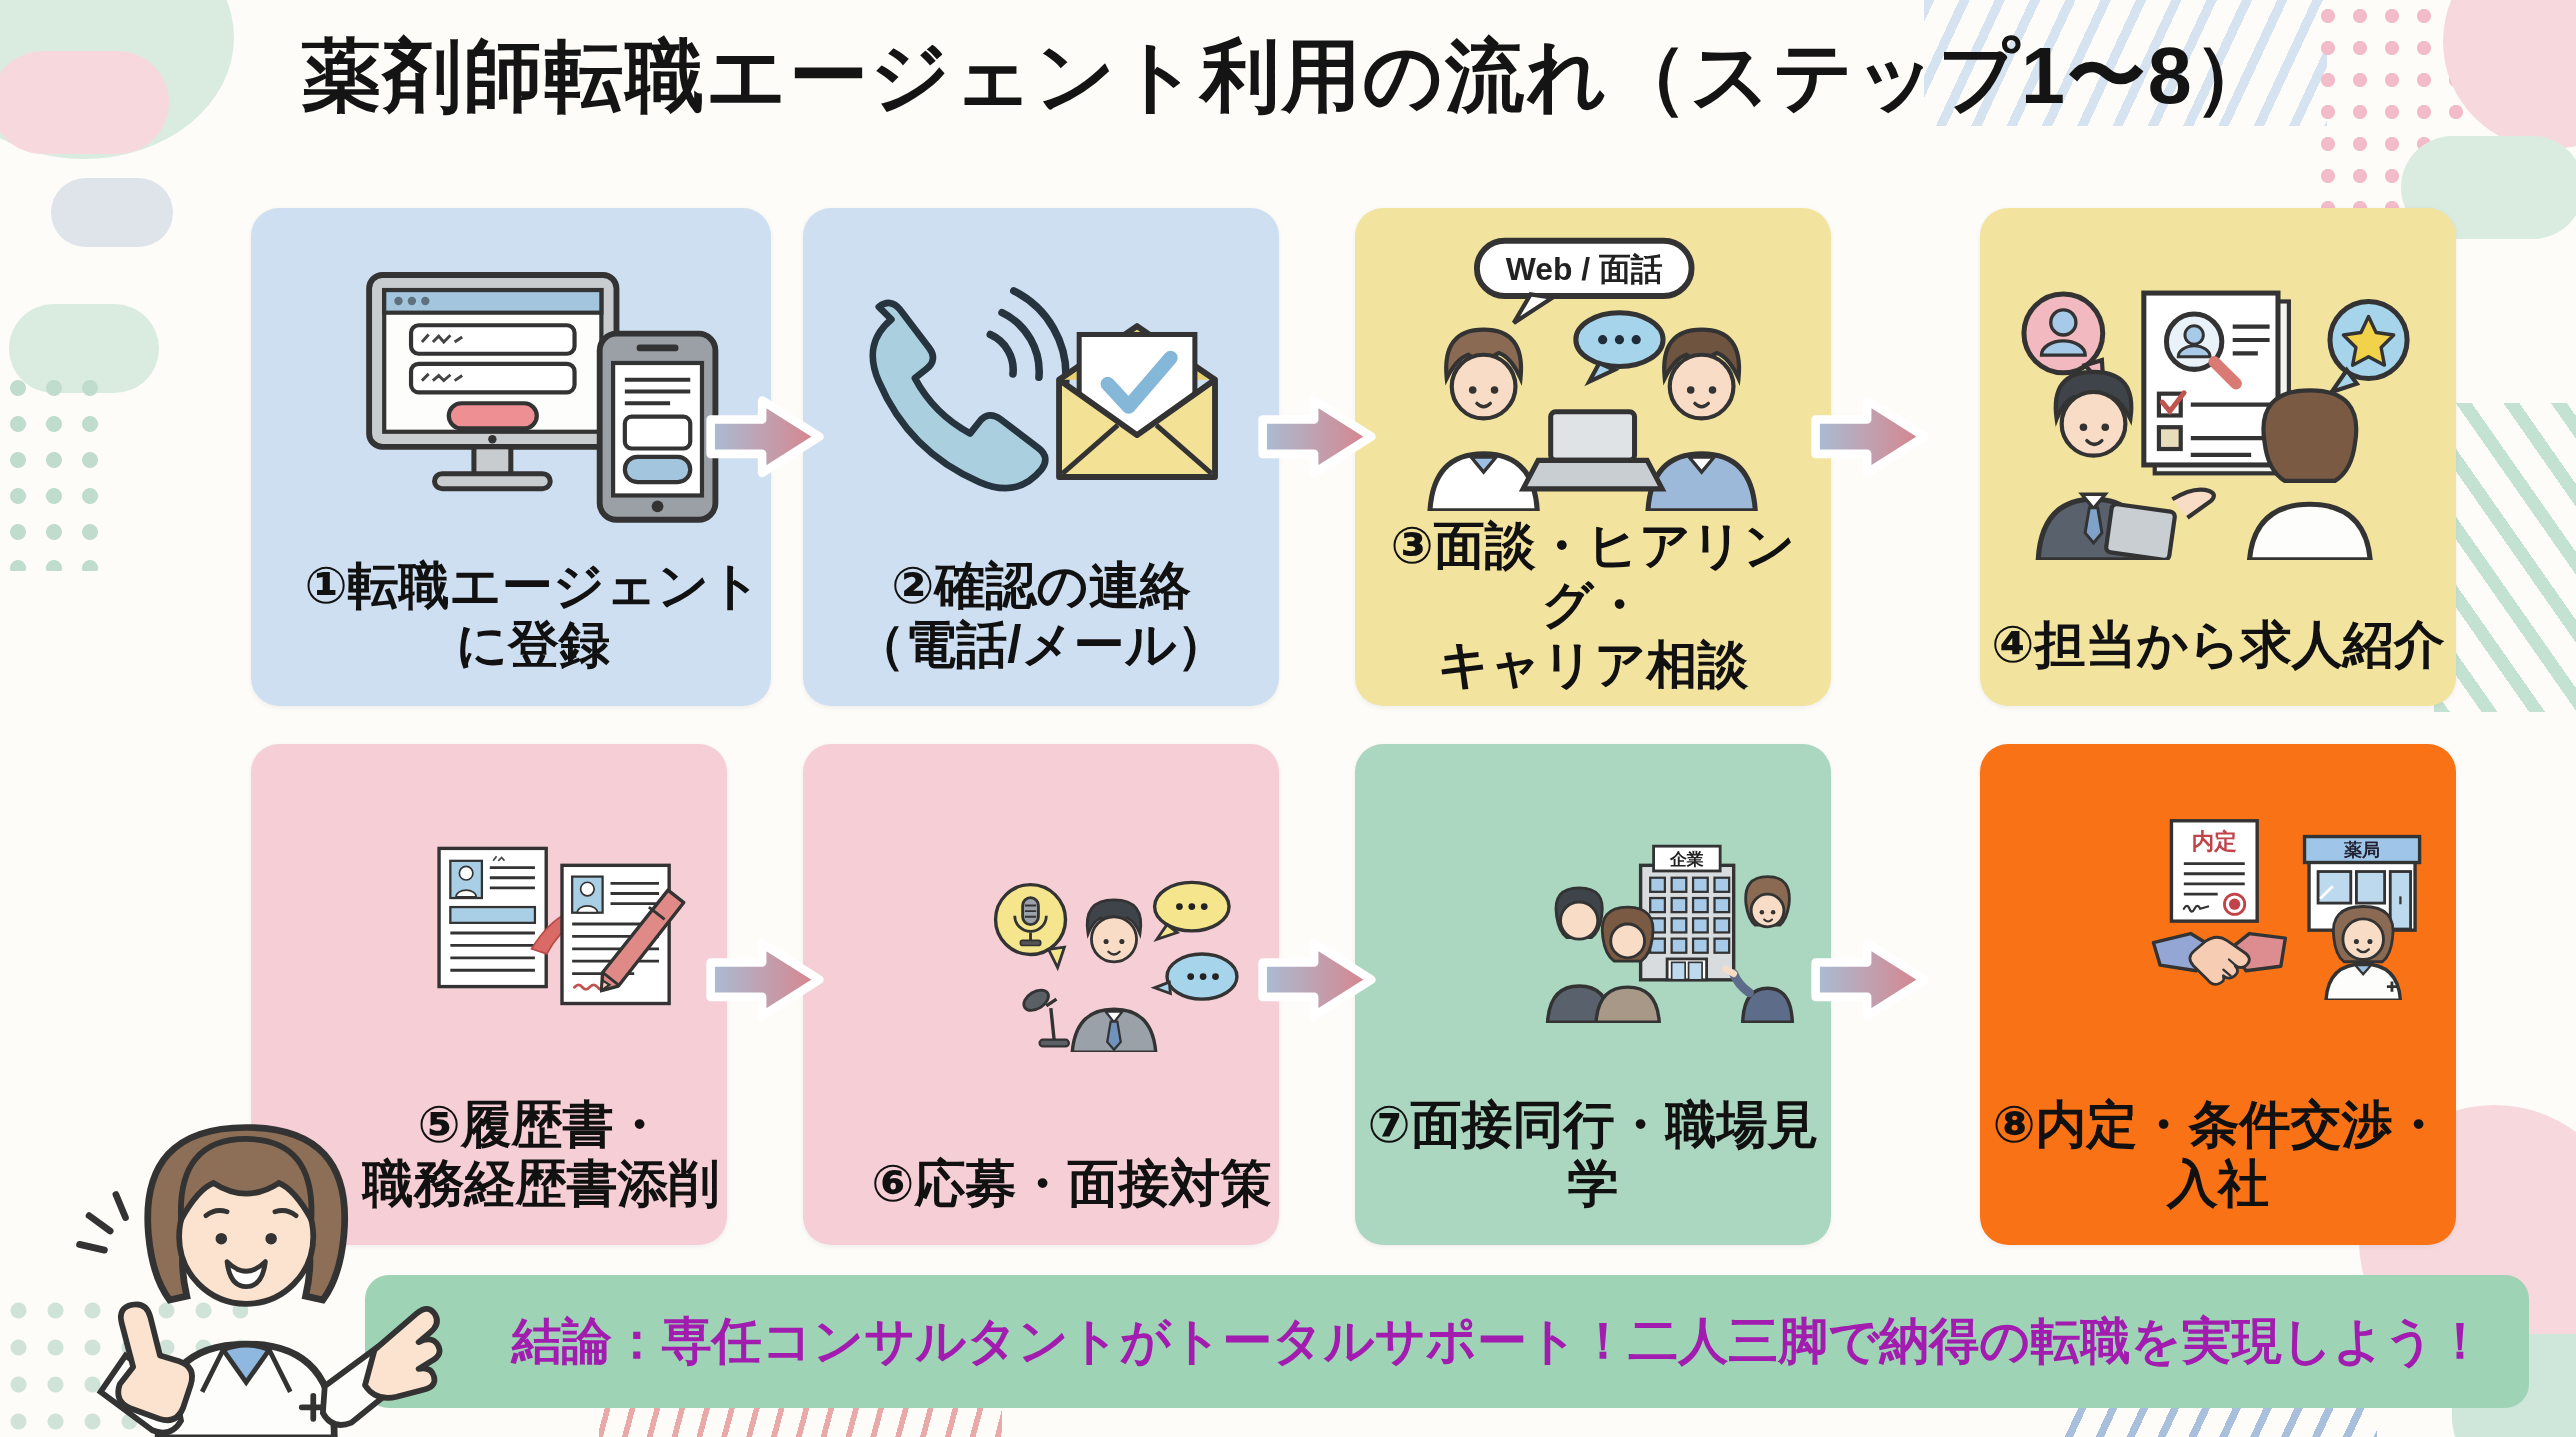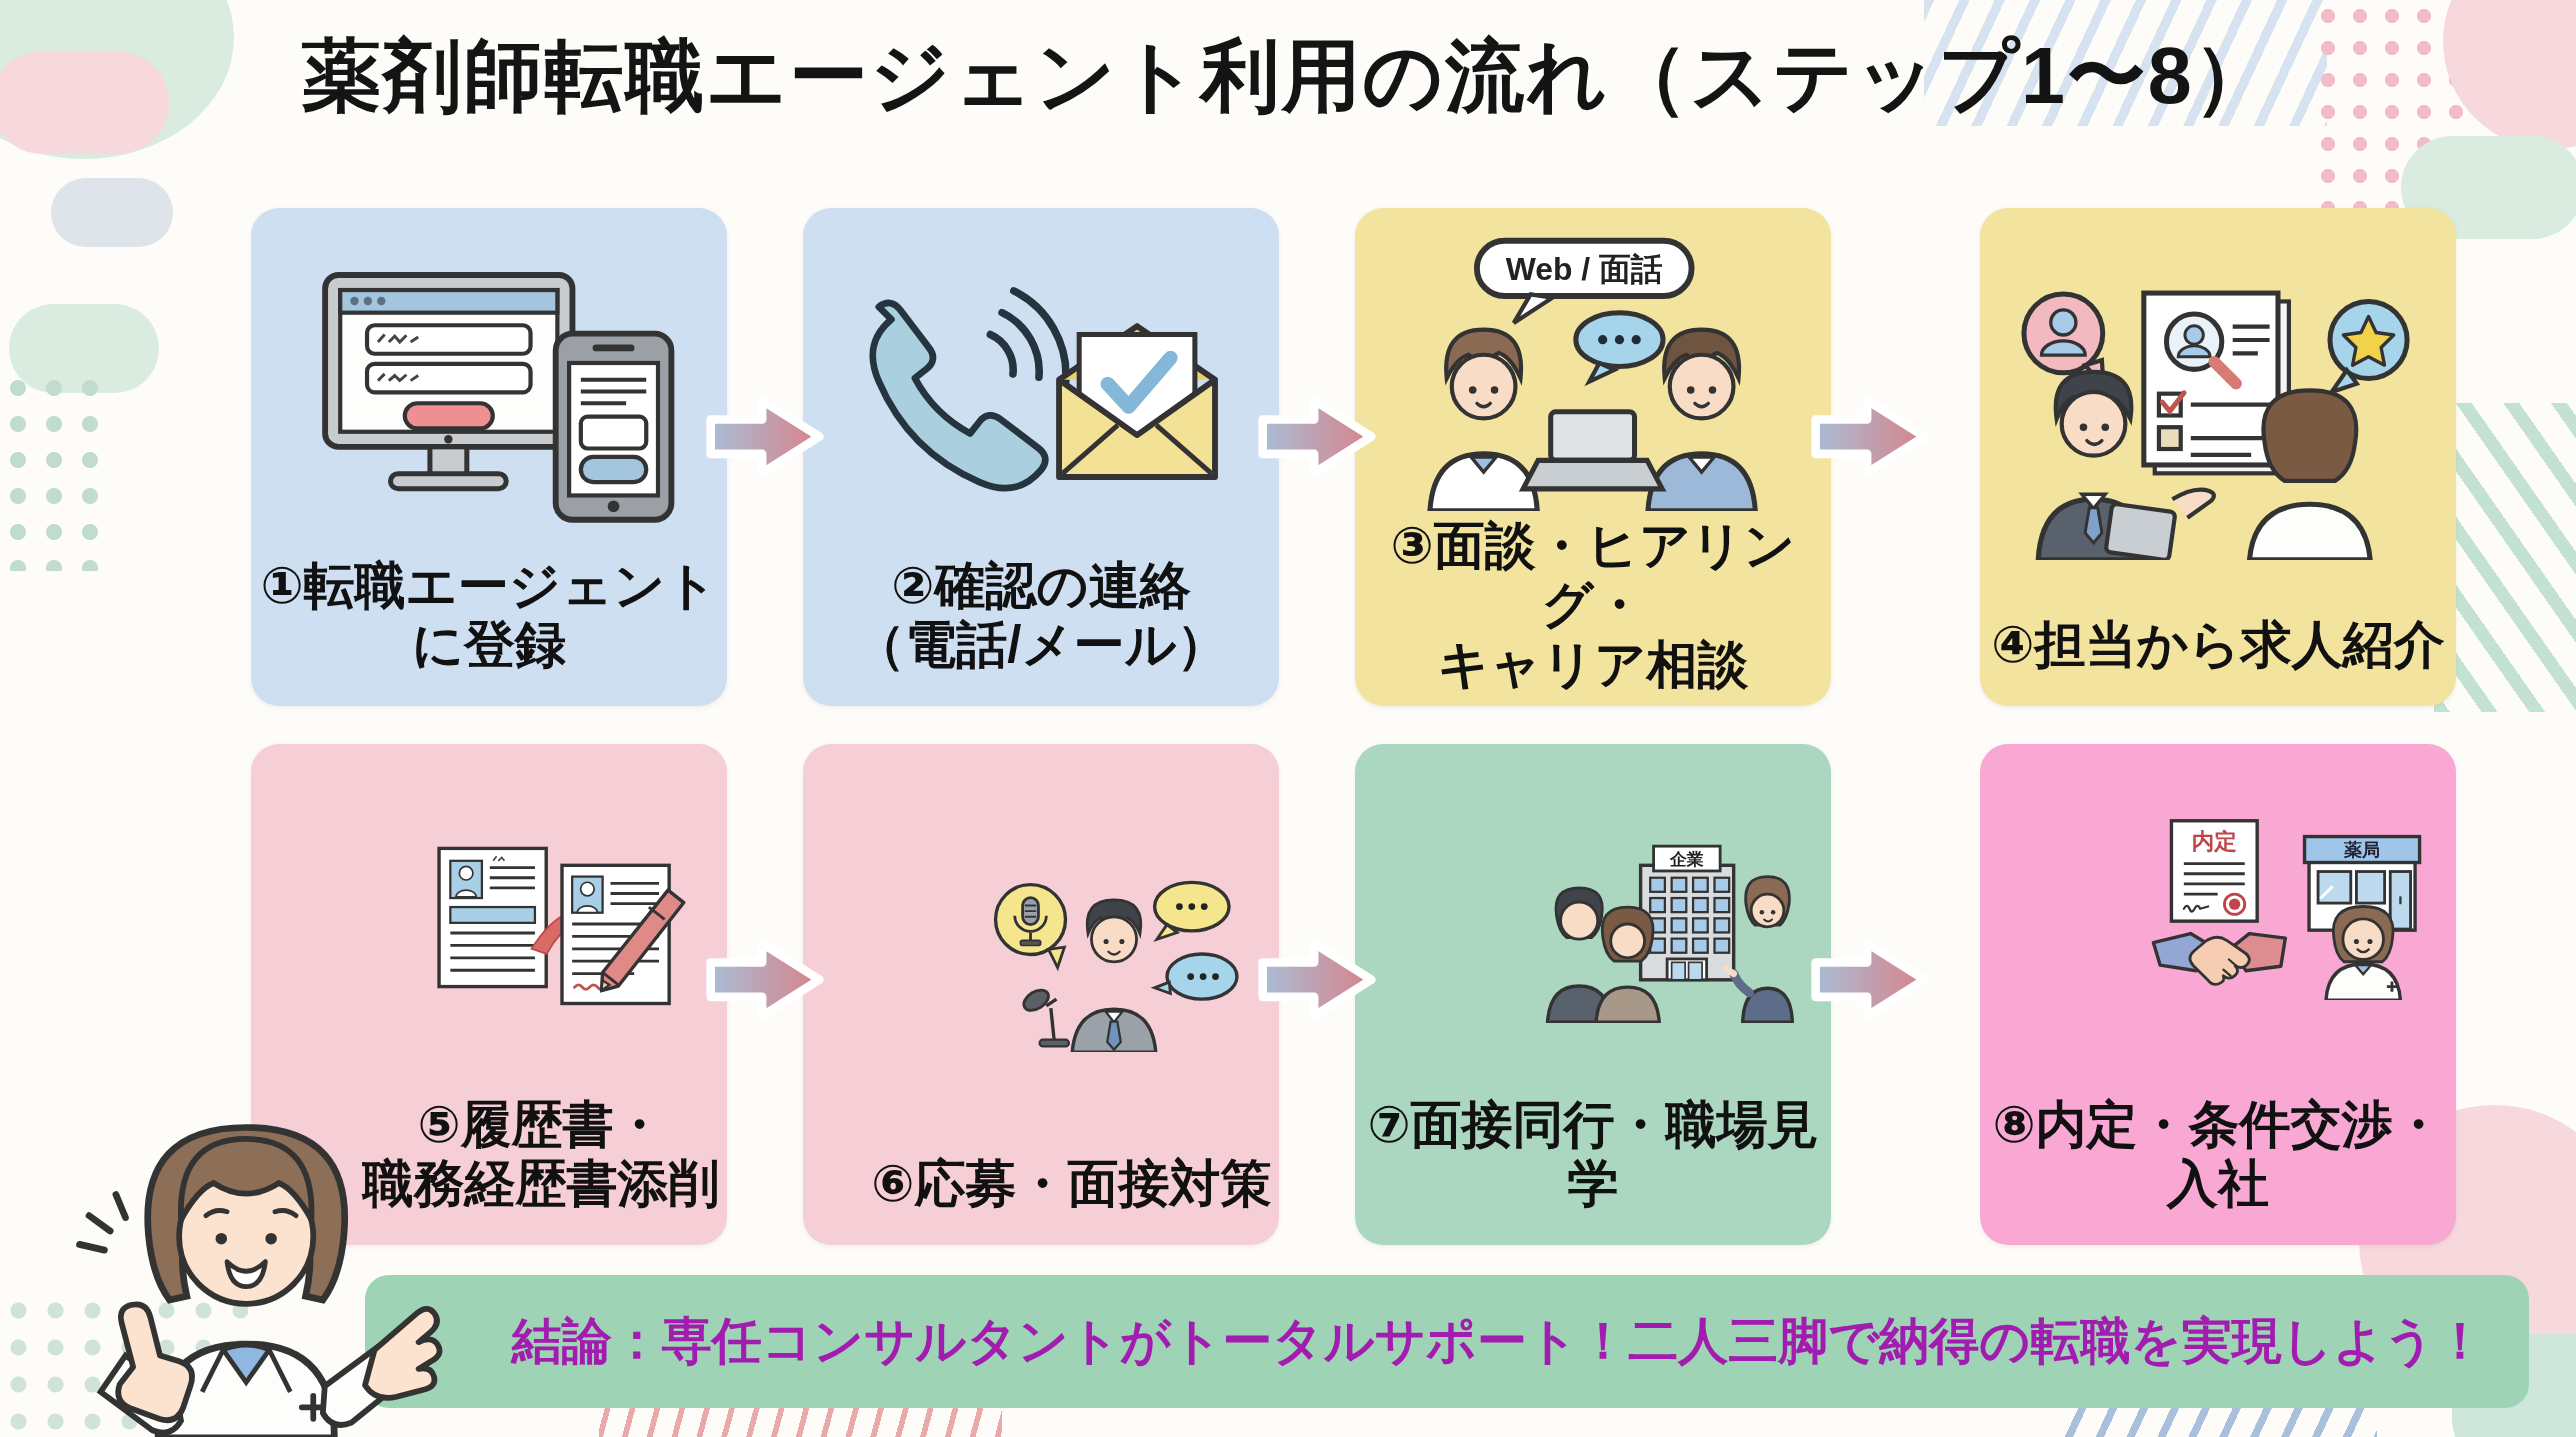--- a/index.html
+++ b/index.html
@@ -96,21 +96,21 @@
     <defs>
       <linearGradient id="arrowGrad" x1="0" y1="0" x2="1" y2="0">
         <stop offset="0" stop-color="#a9bdd4"></stop>
           <stop offset="1" stop-color="#d8838b"></stop>
       </linearGradient>
     </defs>
   </svg>
 
   <div class="title">薬剤師転職エージェント利用の流れ（ステップ1〜8）</div>
 
-  <div class="card row1 col1" style="background: rgb(207, 223, 242);">
+  <div class="card row1 col1" style="background: rgb(207, 223, 242); padding-left: 44px;">
     <div class="illus">
       <svg viewBox="0 0 500 330">
         <g>
           <rect x="55" y="25" width="295" height="205" rx="16" fill="#c9cccf" stroke="#333" stroke-width="7"></rect>
           <rect x="73" y="43" width="259" height="169" fill="#fdfdfb" stroke="#333" stroke-width="5"></rect>
           <rect x="73" y="43" width="259" height="27" fill="#a3c6de" stroke="#333" stroke-width="5"></rect>
           <circle cx="90" cy="56" r="5" fill="#5e707e"></circle>
             <circle cx="106" cy="56" r="5" fill="#5e707e"></circle>
             <circle cx="122" cy="56" r="5" fill="#5e707e"></circle>
           <rect x="105" y="85" width="195" height="34" rx="9" fill="#fff" stroke="#333" stroke-width="5"></rect>
@@ -398,21 +398,21 @@
           <path d="M370 244 l-14 -8" stroke="#f9dcc6" stroke-width="12" stroke-linecap="round"></path>
         </g>
       </svg>
     </div>
     <div class="label">
       <span>⑦面接同行・職場見学</span>
       <span></span>
     </div>
   </div>
 
-  <div class="card row2 col4" style="background: #f9a8d4; gap: 45px;">
+  <div class="card row2 col4" style="background: #f97316; gap: 45px;">
     <div class="illus">
       <svg viewBox="0 0 500 330">
         <g>
           <rect x="38" y="12" width="152" height="178" fill="#fff" stroke="#333" stroke-width="6"></rect>
           <text x="114" y="62" font-size="40" font-weight="bold" fill="#c0444a" text-anchor="middle">内定</text>
           <path d="M60 88 h108 M60 106 h108 M60 124 h108 M60 142 h60" stroke="#333" stroke-width="5"></path>
           <path d="M60 168 q6 -10 10 0 q4 10 9 0 q5 -10 10 0 l14 -4" fill="none" stroke="#333" stroke-width="4" stroke-linecap="round"></path>
           <circle cx="150" cy="160" r="18" fill="none" stroke="#c0444a" stroke-width="5"></circle>
           <circle cx="150" cy="160" r="10" fill="#c0444a"></circle>
         </g>

